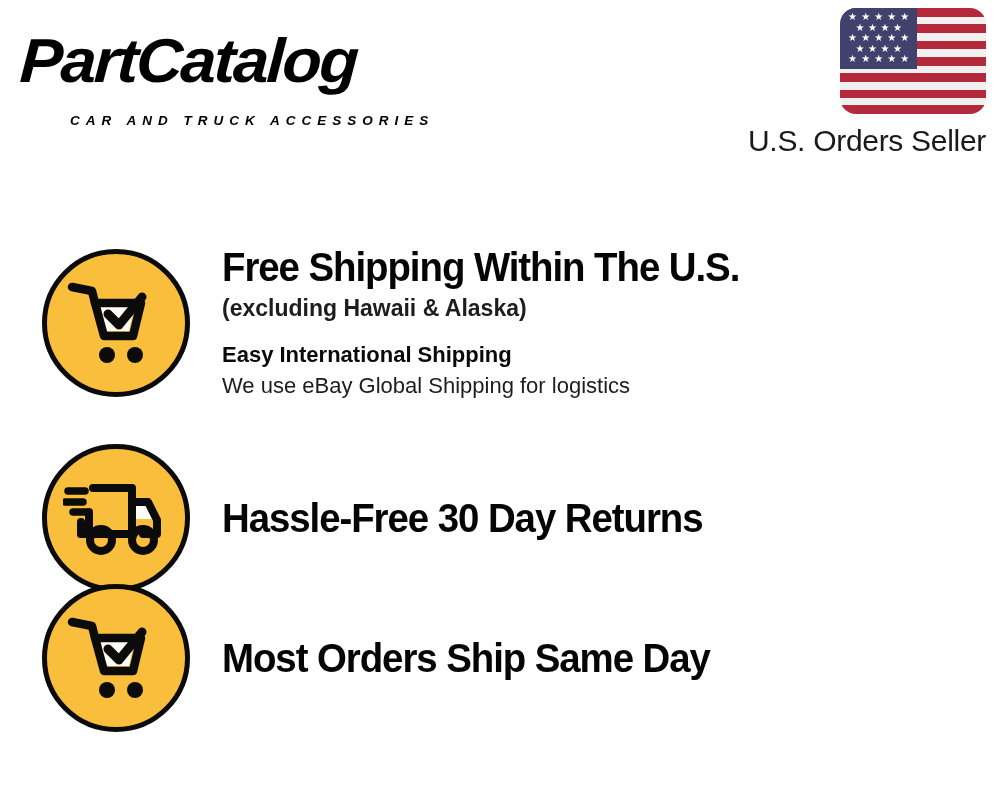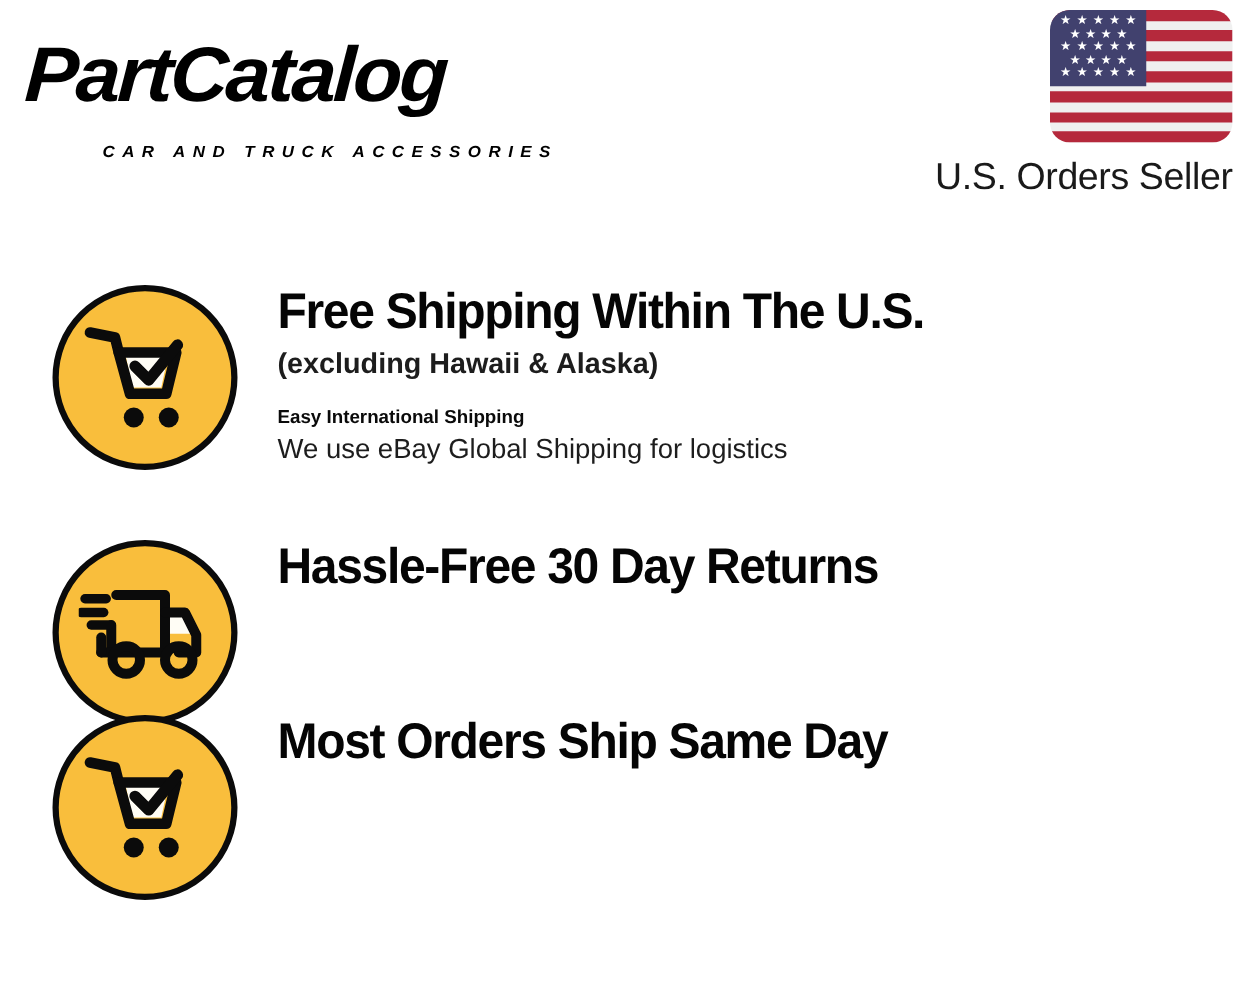--- a/index.html
+++ b/index.html
@@ -35,21 +35,21 @@
     font-size: 62px;
     line-height: 70px;
     letter-spacing: -2.2px;
     color: #000000;
     white-space: nowrap;
     transform: scaleX(1.04) skewX(-3deg);
     transform-origin: left top;
   }
   .logo-tagline {
     position: absolute;
-    left: 60px;
+    left: 48px;
     top: 88px;
     font-family: "Liberation Sans", "DejaVu Sans", sans-serif;
     font-weight: 700;
     font-style: italic;
     font-size: 13.5px;
     letter-spacing: 6.0px;
     color: #000000;
     white-space: nowrap;
     transform: scaleY(0.95);
     transform-origin: left top;
@@ -128,21 +128,21 @@
     position: absolute;
     left: 0;
     top: 228px;
     width: 1000px;
   }
   .feature-row {
     position: absolute;
     left: 0;
     width: 964px;
     display: flex;
-    align-items: flex-start;
+    align-items: center;
   }
   .feature-row.row-0 { top: 0px;   height: 190px; }
   .feature-row.row-1 { top: 204px; height: 172px; }
   .feature-row.row-2 { top: 344px; height: 172px; }
 
   .icon-badge {
     flex: 0 0 auto;
     margin-left: 42px;
     width: 148px;
     height: 148px;
@@ -174,21 +174,21 @@
   }
   .feat-sub {
     font-size: 23px;
     font-weight: 700;
     line-height: 1.32;
     color: #1d1d1d;
     margin-top: 5px;
     white-space: nowrap;
   }
   .feat-sub2 {
-    font-size: 15px;
+    font-size: 22px;
     font-weight: 700;
     line-height: 1.3;
     color: #0a0a0a;
     margin-top: 18px;
     white-space: nowrap;
   }
   .feat-sub3 {
     font-size: 22px;
     font-weight: 400;
     line-height: 1.3;

